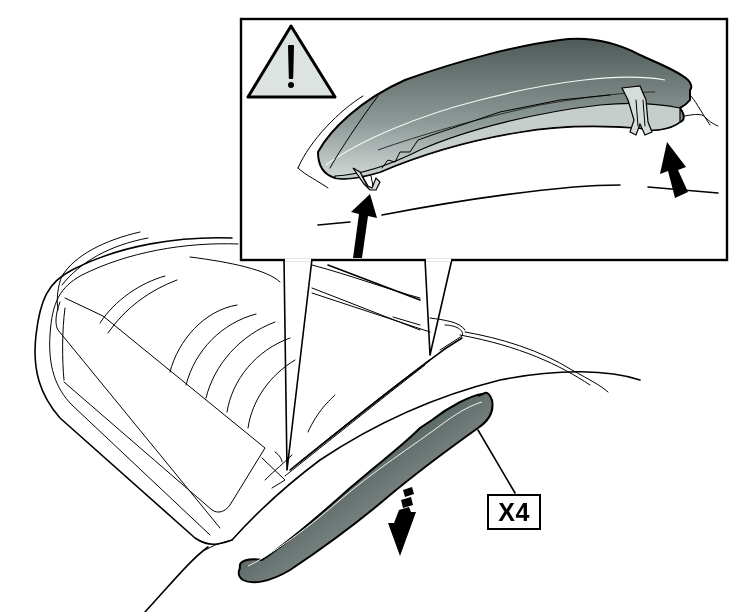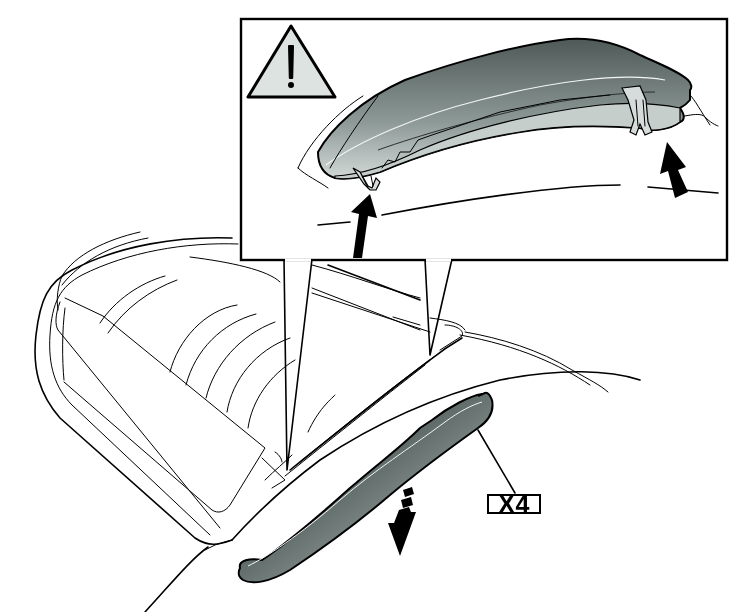--- a/index.html
+++ b/index.html
@@ -2,21 +2,21 @@
 <html><head>
 <meta charset="utf-8">
 <style>
   html, body { margin: 0; padding: 0; background: #ffffff; }
   body { width: 729px; height: 612px; overflow: hidden; position: relative; font-family: "Liberation Sans", sans-serif; }
   #illustration { position: absolute; left: 0; top: 0; width: 729px; height: 612px; }
   .ln { fill: none; stroke: #000; stroke-linecap: round; stroke-linejoin: round; }
   .thin { stroke-width: 1; }
   .med { stroke-width: 1.6; }
   .label-box {
-    position: absolute; left: 487px; top: 494px; width: 54px; height: 20px;
+    position: absolute; left: 487px; top: 494px; width: 54px; height: 36px;
     border: 2.5px solid #000; background: #fff; box-sizing: border-box;
     display: flex; align-items: center; justify-content: center;
     font-family: "Liberation Sans", sans-serif; font-weight: bold; font-size: 25px; color: #000;
     letter-spacing: 0.5px;
   }
 </style>
 </head>
 <body>
 
 <svg id="illustration" viewBox="0 0 729 612" xmlns="http://www.w3.org/2000/svg">

